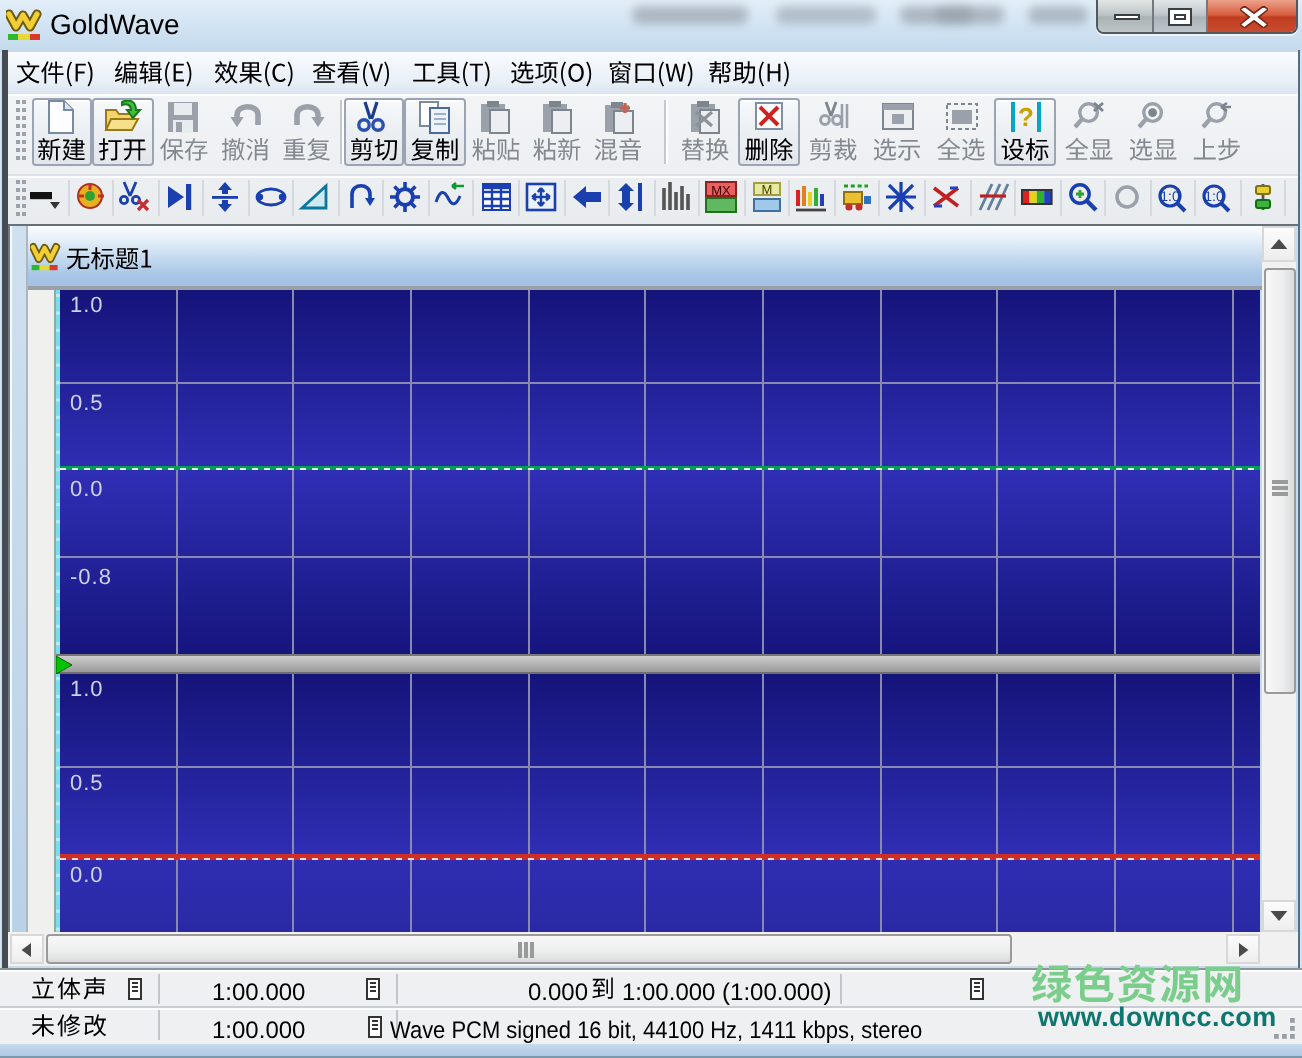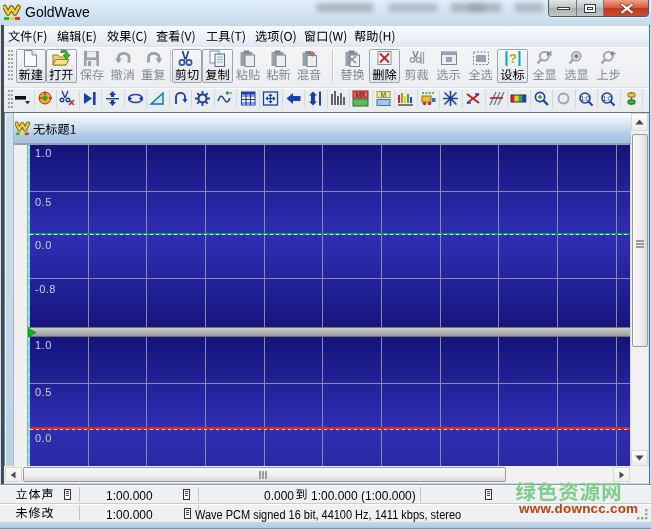--- a/index.html
+++ b/index.html
@@ -459,21 +459,21 @@
 <div class="abs" style="left:194.5px;top:507.5px;font-size:12px;color:#000;transform:scaleX(0.915);transform-origin:0 0">Wave PCM signed 16 bit, 44100 Hz, 1411 kbps, stereo</div>
 <svg class="abs" style="left:637px;top:509px" width="12" height="12" viewBox="0 0 12 12">
     <g fill="#9aa0a6">
       <rect x="8" y="8" width="2.4" height="2.4"></rect>
       <rect x="8" y="4" width="2.4" height="2.4"></rect>
       <rect x="4" y="8" width="2.4" height="2.4"></rect>
       <rect x="8" y="0" width="2.4" height="2.4"></rect>
       <rect x="0" y="8" width="2.4" height="2.4"></rect>
     </g>
   </svg>
-<div class="abs" style="left:519px;top:501px;font-size:13.5px;font-weight:bold;color:#c2410c;letter-spacing:0.2px">www.downcc.com</div>
+<div class="abs" style="left:519px;top:501px;font-size:13.5px;font-weight:bold;color:#0f766e;letter-spacing:0.2px">www.downcc.com</div>
 <svg id="cjk" width="651" height="529" viewBox="0 0 651 529" style="position:absolute;left:0;top:0;pointer-events:none">
 <path fill="#000" d="M13.2 30.8C13.5 31.4 13.9 32.2 14.1 32.7L15.1 32.3C14.9 31.8 14.5 31.1 14.1 30.5ZM8.6 32.7V33.6H10.5C11.2 35.5 12.2 37.1 13.5 38.4C12.1 39.5 10.5 40.3 8.4 40.9C8.6 41.1 8.9 41.5 9 41.8C11.1 41.1 12.7 40.2 14.1 39C15.5 40.2 17.2 41.1 19.2 41.7C19.3 41.4 19.6 41 19.8 40.8C17.8 40.4 16.2 39.5 14.8 38.3C16.1 37.1 17 35.5 17.7 33.6H19.6V32.7ZM14.1 37.7C13 36.6 12.1 35.2 11.5 33.6H16.7C16.1 35.2 15.2 36.6 14.1 37.7Z M24.1 36.6V37.5H27.6V41.8H28.5V37.5H31.8V36.6H28.5V33.9H31.3V33.1H28.5V30.7H27.6V33.1H25.9C26.1 32.5 26.2 31.9 26.3 31.3L25.5 31.2C25.2 32.8 24.7 34.3 24 35.3C24.2 35.5 24.6 35.7 24.8 35.8C25.1 35.3 25.4 34.7 25.6 33.9H27.6V36.6ZM23.5 30.6C22.8 32.4 21.7 34.3 20.6 35.5C20.7 35.7 21 36.2 21.1 36.4C21.5 36 21.9 35.5 22.2 34.9V41.8H23.1V33.5C23.6 32.7 24 31.8 24.3 30.9Z M35.3 43.2 36 42.9C34.9 41.2 34.4 39.1 34.4 37C34.4 34.9 34.9 32.9 36 31.1L35.3 30.8C34.2 32.7 33.5 34.6 33.5 37C33.5 39.4 34.2 41.4 35.3 43.2Z M37.8 40.8H38.9V36.8H42.3V35.8H38.9V32.8H42.9V31.9H37.8Z M44.5 43.2C45.6 41.4 46.3 39.4 46.3 37C46.3 34.6 45.6 32.7 44.5 30.8L43.8 31.1C44.8 32.9 45.3 34.9 45.3 37C45.3 39.1 44.8 41.2 43.8 42.9Z"></path>
 <path fill="#000" d="M57.5 40.1 57.7 41C58.7 40.6 60 40.1 61.2 39.5L61.1 38.8C59.7 39.3 58.4 39.8 57.5 40.1ZM57.7 35.6C57.9 35.6 58.2 35.5 59.5 35.3C59 36.1 58.6 36.7 58.4 36.9C58.1 37.4 57.8 37.7 57.5 37.8C57.6 38 57.8 38.4 57.8 38.6C58.1 38.4 58.4 38.3 61.1 37.7C61.1 37.5 61.1 37.2 61.1 36.9L59 37.4C59.9 36.2 60.7 34.9 61.4 33.5L60.7 33.1C60.5 33.6 60.2 34 60 34.5L58.6 34.6C59.3 33.6 60 32.2 60.5 30.9L59.6 30.6C59.2 32 58.4 33.6 58.1 34C57.9 34.5 57.7 34.7 57.5 34.8C57.6 35 57.7 35.5 57.7 35.6ZM64.6 36.5V38.3H63.6V36.5ZM65.2 36.5H66.1V38.3H65.2ZM62.9 35.8V41.7H63.6V39.1H64.6V41.4H65.2V39.1H66.1V41.4H66.7V39.1H67.6V40.9C67.6 41 67.6 41 67.5 41C67.4 41 67.2 41 66.9 41C67 41.2 67.1 41.5 67.1 41.7C67.6 41.7 67.9 41.7 68.1 41.6C68.3 41.4 68.3 41.2 68.3 40.9V35.8L67.6 35.8ZM66.7 36.5H67.6V38.3H66.7ZM64.4 30.7C64.6 31.1 64.8 31.5 64.9 31.9H62.1V34.5C62.1 36.4 61.9 39.1 60.8 41.1C61 41.1 61.4 41.4 61.5 41.6C62.7 39.6 62.9 36.7 62.9 34.7H68.2V31.9H65.9C65.7 31.5 65.5 30.9 65.2 30.5ZM62.9 32.7H67.4V34H62.9Z M75.9 31.6H79.2V32.9H75.9ZM75.1 30.9V33.6H80.1V30.9ZM70.2 36.7C70.3 36.7 70.7 36.6 71.1 36.6H72.2V38.3L69.7 38.8L69.9 39.7L72.2 39.2V41.7H73V39L74.4 38.7L74.4 37.9L73 38.2V36.6H74.1V35.7H73V33.9H72.2V35.7H71C71.3 34.9 71.7 33.9 72 32.9H74.2V32H72.2C72.3 31.6 72.4 31.1 72.5 30.7L71.6 30.6C71.5 31 71.4 31.5 71.3 32H69.8V32.9H71.1C70.9 33.8 70.6 34.7 70.5 35C70.3 35.5 70.1 35.9 69.9 35.9C70 36.2 70.1 36.6 70.2 36.7ZM79.1 35V36.1H76V35ZM74.1 39.9 74.2 40.7 79.1 40.3V41.8H80V40.2L80.9 40.2L80.9 39.4L80 39.5V35H80.8V34.3H74.4V35H75.2V39.8ZM79.1 36.8V37.8H76V36.8ZM79.1 38.5V39.5L76 39.8V38.5Z M84.3 43.2 85 42.9C83.9 41.2 83.4 39.1 83.4 37C83.4 34.9 83.9 32.9 85 31.1L84.3 30.8C83.2 32.7 82.5 34.6 82.5 37C82.5 39.4 83.2 41.4 84.3 43.2Z M86.8 40.8H92V39.8H87.9V36.6H91.3V35.6H87.9V32.8H91.9V31.9H86.8Z M93.9 43.2C95 41.4 95.7 39.4 95.7 37C95.7 34.6 95 32.7 93.9 30.8L93.2 31.1C94.3 32.9 94.8 34.9 94.8 37C94.8 39.1 94.3 41.2 93.2 42.9Z"></path>
 <path fill="#000" d="M109.1 33.5C108.7 34.4 108.1 35.4 107.4 36.1C107.6 36.2 107.9 36.5 108.1 36.7C108.7 35.9 109.4 34.8 109.9 33.7ZM111.1 33.8C111.6 34.5 112.2 35.4 112.4 36L113.2 35.5C112.9 35 112.3 34.1 111.8 33.4ZM109.5 30.8C109.8 31.3 110.2 31.9 110.3 32.3H107.7V33.2H113.3V32.3H110.5L111.2 32C111 31.6 110.6 31 110.2 30.5ZM108.7 36.4C109.2 36.9 109.7 37.4 110.2 38C109.5 39.2 108.6 40.1 107.5 40.8C107.7 41 108 41.3 108.1 41.5C109.1 40.8 110 39.8 110.7 38.7C111.3 39.4 111.7 40 112 40.5L112.7 39.9C112.4 39.4 111.8 38.6 111.2 37.9C111.5 37.2 111.8 36.4 112.1 35.6L111.2 35.5C111 36.1 110.8 36.6 110.6 37.2C110.2 36.7 109.8 36.3 109.4 35.9ZM115 33.6H117.1C116.8 35.3 116.4 36.7 115.9 37.8C115.4 36.8 115 35.7 114.7 34.5ZM114.9 30.5C114.5 32.7 113.9 34.8 112.9 36.1C113.1 36.3 113.4 36.6 113.5 36.8C113.8 36.5 114 36.1 114.2 35.7C114.5 36.8 114.9 37.8 115.3 38.7C114.6 39.7 113.7 40.5 112.4 41.1C112.6 41.3 112.9 41.6 113 41.8C114.2 41.2 115.1 40.4 115.8 39.5C116.5 40.4 117.2 41.2 118.2 41.8C118.3 41.5 118.6 41.2 118.8 41C117.8 40.5 117 39.7 116.3 38.7C117.1 37.3 117.6 35.7 117.9 33.6H118.6V32.8H115.3C115.4 32.1 115.6 31.4 115.7 30.7Z M121.1 31.1V36H124.8V37H120V37.9H124.1C123 39 121.2 40.1 119.6 40.6C119.8 40.8 120.1 41.1 120.3 41.4C121.9 40.8 123.6 39.6 124.8 38.3V41.8H125.8V38.2C127 39.5 128.8 40.7 130.4 41.3C130.5 41.1 130.8 40.7 131 40.5C129.4 40 127.7 39 126.5 37.9H130.7V37H125.8V36H129.5V31.1ZM122.1 33.9H124.8V35.2H122.1ZM125.8 33.9H128.6V35.2H125.8ZM122.1 31.9H124.8V33.2H122.1ZM125.8 31.9H128.6V33.2H125.8Z M134.3 43.2 135 42.9C133.9 41.2 133.4 39.1 133.4 37C133.4 34.9 133.9 32.9 135 31.1L134.3 30.8C133.2 32.7 132.5 34.6 132.5 37C132.5 39.4 133.2 41.4 134.3 43.2Z M140.1 41C141.3 41 142.2 40.5 142.9 39.7L142.2 39C141.7 39.6 141 40 140.2 40C138.5 40 137.4 38.6 137.4 36.3C137.4 34.1 138.5 32.7 140.2 32.7C141 32.7 141.6 33 142 33.5L142.6 32.8C142.1 32.2 141.3 31.7 140.2 31.7C137.9 31.7 136.2 33.4 136.2 36.3C136.2 39.2 137.9 41 140.1 41Z M144.5 43.2C145.6 41.4 146.3 39.4 146.3 37C146.3 34.6 145.6 32.7 144.5 30.8L143.8 31.1C144.9 32.9 145.4 34.9 145.4 37C145.4 39.1 144.9 41.2 143.8 42.9Z"></path>
 <path fill="#000" d="M159.6 38.1H164.5V39.2H159.6ZM159.6 36.5H164.5V37.5H159.6ZM158.7 35.8V39.8H165.5V35.8ZM156.9 40.6V41.4H167.3V40.6ZM161.6 30.6V32.1H156.7V32.9H160.6C159.6 34.1 157.9 35.1 156.4 35.6C156.6 35.8 156.9 36.1 157 36.4C158.7 35.7 160.5 34.4 161.6 33V35.5H162.5V33C163.6 34.4 165.5 35.6 167.2 36.3C167.3 36 167.6 35.7 167.8 35.5C166.2 35 164.6 34 163.5 32.9H167.5V32.1H162.5V30.6Z M172.3 38.2H177.6V39H172.3ZM172.3 37.5V36.7H177.6V37.5ZM172.3 39.7H177.6V40.6H172.3ZM178.3 30.6C176.3 31 172.6 31.2 169.6 31.2C169.7 31.4 169.8 31.7 169.8 32C170.9 32 172 31.9 173.2 31.9C173.1 32.2 173 32.4 172.9 32.7H169.8V33.5H172.6C172.5 33.8 172.4 34.1 172.2 34.4H168.9V35.1H171.8C171 36.4 170 37.5 168.6 38.3C168.8 38.5 169.1 38.8 169.2 39.1C170 38.6 170.7 37.9 171.4 37.2V41.8H172.3V41.3H177.6V41.8H178.5V36H172.3C172.5 35.7 172.7 35.4 172.9 35.1H179.7V34.4H173.2C173.4 34.1 173.5 33.8 173.6 33.5H179V32.7H173.9L174.2 31.8C175.9 31.7 177.6 31.6 178.9 31.3Z M183.3 43.2 184 42.9C182.9 41.2 182.4 39.1 182.4 37C182.4 34.9 182.9 32.9 184 31.1L183.3 30.8C182.2 32.7 181.5 34.6 181.5 37C181.5 39.4 182.2 41.4 183.3 43.2Z M187.4 40.8H188.7L191.5 31.9H190.4L189 36.7C188.6 37.8 188.4 38.6 188.1 39.7H188C187.7 38.6 187.5 37.8 187.2 36.7L185.7 31.9H184.5Z M192.7 43.2C193.9 41.4 194.5 39.4 194.5 37C194.5 34.6 193.9 32.7 192.7 30.8L192.1 31.1C193.1 32.9 193.6 34.9 193.6 37C193.6 39.1 193.1 41.2 192.1 42.9Z"></path>
 <path fill="#000" d="M206.6 39.9V40.8H217.6V39.9H212.6V32.9H217V31.9H207.3V32.9H211.6V39.9Z M225.6 39.8C226.9 40.4 228.4 41.2 229.2 41.8L229.9 41.1C229 40.5 227.5 39.8 226.2 39.1ZM222.2 39.2C221.4 39.8 219.9 40.7 218.7 41.1C218.9 41.3 219.2 41.6 219.4 41.8C220.6 41.3 222.1 40.5 223.1 39.7ZM220.8 31.1V38.3H218.8V39.1H229.8V38.3H228V31.1ZM221.7 38.3V37.1H227.1V38.3ZM221.7 33.7H227.1V34.7H221.7ZM221.7 32.9V31.9H227.1V32.9ZM221.7 35.4H227.1V36.4H221.7Z M233.3 43.2 234 42.9C232.9 41.2 232.4 39.1 232.4 37C232.4 34.9 232.9 32.9 234 31.1L233.3 30.8C232.2 32.7 231.5 34.6 231.5 37C231.5 39.4 232.2 41.4 233.3 43.2Z M237.6 40.8H238.7V32.8H241.5V31.9H234.9V32.8H237.6Z M243 43.2C244.2 41.4 244.8 39.4 244.8 37C244.8 34.6 244.2 32.7 243 30.8L242.3 31.1C243.4 32.9 243.9 34.9 243.9 37C243.9 39.1 243.4 41.2 242.3 42.9Z"></path>
 <path fill="#000" d="M255.7 31.5C256.5 32.1 257.3 32.9 257.6 33.5L258.4 32.9C258 32.4 257.2 31.5 256.4 31ZM260.4 30.9C260.1 32 259.6 33.1 259 33.8C259.2 33.9 259.6 34.2 259.8 34.3C260 33.9 260.3 33.5 260.6 33H262.4V34.8H258.9V35.6H261.1C260.9 37.2 260.4 38.4 258.6 39C258.8 39.2 259 39.6 259.1 39.8C261.2 39 261.8 37.6 262 35.6H263.3V38.5C263.3 39.4 263.5 39.7 264.4 39.7C264.6 39.7 265.4 39.7 265.6 39.7C266.4 39.7 266.6 39.3 266.7 37.7C266.4 37.7 266.1 37.5 265.9 37.4C265.9 38.6 265.8 38.8 265.5 38.8C265.3 38.8 264.7 38.8 264.5 38.8C264.2 38.8 264.2 38.8 264.2 38.5V35.6H266.6V34.8H263.3V33H266.1V32.2H263.3V30.6H262.4V32.2H260.9C261.1 31.9 261.2 31.5 261.3 31.1ZM258.1 35.2H255.7V36.1H257.2V39.8C256.7 40 256.1 40.5 255.5 41L256.2 41.8C256.9 41 257.5 40.4 258 40.4C258.2 40.4 258.6 40.7 259.1 41C259.9 41.5 260.9 41.6 262.3 41.6C263.5 41.6 265.6 41.6 266.5 41.5C266.5 41.2 266.7 40.8 266.8 40.6C265.6 40.7 263.7 40.8 262.3 40.8C261 40.8 260 40.7 259.3 40.2C258.7 39.9 258.4 39.6 258.1 39.6Z M274.7 34.7V37.3C274.7 38.6 274.4 40.1 271.1 41C271.3 41.2 271.6 41.5 271.7 41.7C275.1 40.7 275.7 38.9 275.7 37.3V34.7ZM275.6 39.7C276.5 40.3 277.7 41.2 278.3 41.8L278.9 41.1C278.3 40.5 277.1 39.7 276.2 39.1ZM267.6 38.6 267.8 39.5C268.9 39.1 270.4 38.6 271.8 38.1L271.7 37.3L270.2 37.8V32.9H271.6V32H267.8V32.9H269.3V38.1ZM272.3 33.2V38.9H273.2V34H277.2V38.9H278.1V33.2H275.2C275.4 32.8 275.6 32.4 275.8 31.9H278.9V31.1H271.8V31.9H274.7C274.6 32.3 274.4 32.8 274.3 33.2Z M282.3 43.2 283 42.9C281.9 41.2 281.4 39.1 281.4 37C281.4 34.9 281.9 32.9 283 31.1L282.3 30.8C281.2 32.7 280.5 34.6 280.5 37C280.5 39.4 281.2 41.4 282.3 43.2Z M288 41C290.3 41 291.9 39.2 291.9 36.3C291.9 33.4 290.3 31.7 288 31.7C285.8 31.7 284.2 33.4 284.2 36.3C284.2 39.2 285.8 41 288 41ZM288 40C286.4 40 285.4 38.5 285.4 36.3C285.4 34.1 286.4 32.7 288 32.7C289.7 32.7 290.7 34.1 290.7 36.3C290.7 38.5 289.7 40 288 40Z M293.8 43.2C294.9 41.4 295.6 39.4 295.6 37C295.6 34.6 294.9 32.7 293.8 30.8L293.1 31.1C294.1 32.9 294.7 34.9 294.7 37C294.7 39.1 294.1 41.2 293.1 42.9Z"></path>
 <path fill="#000" d="M308.5 32.6C307.6 33.3 306.2 34 305 34.3L305.5 35C306.8 34.6 308.2 33.9 309.2 33ZM311 33.1C312.3 33.6 313.9 34.5 314.7 35.1L315.3 34.5C314.4 33.9 312.8 33.1 311.6 32.6ZM309.3 33.8C309.1 34.2 308.8 34.7 308.5 35.1H306V41.8H306.9V41.3H313.4V41.7H314.3V35.1H309.4C309.7 34.7 310 34.4 310.2 34ZM306.9 40.6V35.7H313.4V40.6ZM308.5 38.1C308.9 38.3 309.5 38.6 310 38.8C309.2 39.3 308.3 39.6 307.4 39.8C307.5 40 307.7 40.2 307.8 40.4C308.8 40.1 309.8 39.8 310.7 39.2C311.3 39.5 311.9 39.9 312.2 40.2L312.7 39.7C312.3 39.4 311.8 39.1 311.2 38.7C311.8 38.3 312.3 37.7 312.6 36.9L312.1 36.7L312 36.7H309.2C309.3 36.5 309.4 36.3 309.5 36.1L308.8 36C308.6 36.6 308.1 37.3 307.3 37.8C307.5 37.9 307.8 38.1 307.9 38.3C308.2 38 308.6 37.6 308.8 37.3H311.6C311.3 37.7 311 38.1 310.6 38.4C310 38.1 309.4 37.9 308.9 37.7ZM309.2 30.7C309.3 31 309.5 31.3 309.6 31.6H304.9V33.5H305.9V32.3H314.3V33.5H315.2V31.6H310.7C310.6 31.2 310.3 30.8 310.1 30.5Z M317.7 31.8V41.5H318.7V40.4H325.9V41.4H326.9V31.8ZM318.7 39.5V32.7H325.9V39.5Z M331.3 43.2 332 42.9C330.9 41.2 330.4 39.1 330.4 37C330.4 34.9 330.9 32.9 332 31.1L331.3 30.8C330.2 32.7 329.5 34.6 329.5 37C329.5 39.4 330.2 41.4 331.3 43.2Z M334.7 40.8H336.1L337.4 35.4C337.6 34.7 337.7 34.1 337.9 33.4H337.9C338.1 34.1 338.2 34.7 338.3 35.4L339.7 40.8H341.1L342.9 31.9H341.8L340.9 36.7C340.7 37.7 340.5 38.7 340.4 39.6H340.3C340.1 38.7 339.9 37.7 339.7 36.7L338.4 31.9H337.4L336.2 36.7C335.9 37.7 335.7 38.7 335.5 39.6H335.5C335.3 38.7 335.1 37.7 334.9 36.7L334 31.9H332.8Z M344.4 43.2C345.6 41.4 346.2 39.4 346.2 37C346.2 34.6 345.6 32.7 344.4 30.8L343.7 31.1C344.8 32.9 345.3 34.9 345.3 37C345.3 39.1 344.8 41.2 343.7 42.9Z"></path>
 <path fill="#000" d="M357.3 30.6V31.5H354.8V32.3H357.3V33.2H355.1V33.9H357.3V34.2C357.3 34.4 357.3 34.6 357.2 34.8H354.6V35.6H356.9C356.5 36.1 355.9 36.7 354.8 37C355 37.2 355.3 37.5 355.5 37.7C356.8 37.1 357.6 36.3 357.9 35.6H360.6V34.8H358.2C358.2 34.6 358.3 34.4 358.3 34.2V33.9H360.3V33.2H358.3V32.3H360.5V31.5H358.3V30.6ZM361.1 31.1V37.1H362V31.9H364.1C363.8 32.4 363.4 33 363 33.5C364 34.1 364.4 34.7 364.4 35.1C364.4 35.4 364.3 35.5 364.1 35.6C364 35.7 363.8 35.7 363.6 35.7C363.3 35.8 362.8 35.7 362.3 35.7C362.4 35.9 362.6 36.2 362.6 36.5C363.1 36.5 363.6 36.5 364 36.5C364.2 36.4 364.5 36.4 364.7 36.3C365.1 36.1 365.3 35.7 365.3 35.2C365.3 34.6 365 34 363.9 33.4C364.4 32.8 365 32 365.4 31.4L364.8 31L364.7 31.1ZM355.8 37.6V41.1H356.8V38.4H359.6V41.8H360.5V38.4H363.6V40.1C363.6 40.3 363.6 40.3 363.4 40.3C363.2 40.3 362.5 40.3 361.7 40.3C361.8 40.5 361.9 40.8 362 41.1C363 41.1 363.7 41.1 364.1 41C364.4 40.8 364.6 40.6 364.6 40.1V37.6H360.5V36.6H359.6V37.6Z M373.9 30.6C373.9 31.5 373.9 32.4 373.9 33.3H371.9V34.2H373.9C373.7 37.1 373.1 39.7 370.7 41.1C370.9 41.3 371.3 41.6 371.4 41.8C373.9 40.2 374.6 37.4 374.7 34.2H376.6C376.5 38.7 376.4 40.3 376.1 40.7C376 40.8 375.9 40.8 375.6 40.8C375.4 40.8 374.7 40.8 374 40.8C374.2 41 374.3 41.4 374.3 41.7C375 41.7 375.6 41.7 376 41.7C376.4 41.6 376.7 41.5 376.9 41.2C377.3 40.7 377.4 38.9 377.5 33.8C377.5 33.7 377.5 33.3 377.5 33.3H374.8C374.8 32.4 374.8 31.5 374.8 30.6ZM366.6 39.6 366.8 40.6C368.2 40.2 370.3 39.8 372.2 39.3L372.2 38.5L371.5 38.6V31.1H367.5V39.5ZM368.3 39.3V37.2H370.6V38.8ZM368.3 34.6H370.6V36.4H368.3ZM368.3 33.8V32H370.6V33.8Z M381.3 43.2 382 42.9C380.9 41.2 380.4 39.1 380.4 37C380.4 34.9 380.9 32.9 382 31.1L381.3 30.8C380.2 32.7 379.5 34.6 379.5 37C379.5 39.4 380.2 41.4 381.3 43.2Z M383.8 40.8H384.9V36.6H389.1V40.8H390.2V31.9H389.1V35.6H384.9V31.9H383.8Z M392.6 43.2C393.7 41.4 394.4 39.4 394.4 37C394.4 34.6 393.7 32.7 392.6 30.8L391.9 31.1C393 32.9 393.5 34.9 393.5 37C393.5 39.1 393 41.2 391.9 42.9Z"></path>
 <path fill="#000" d="M22.9 76.7C23.3 77.3 23.7 78.1 23.9 78.7L24.6 78.3C24.4 77.8 24 77 23.6 76.4ZM20.2 76.4C20 77.2 19.6 77.9 19.1 78.5C19.2 78.6 19.6 78.8 19.7 78.9C20.2 78.4 20.7 77.5 20.9 76.6ZM25.3 70.2V74.4C25.3 76 25.2 78.1 24.2 79.6C24.4 79.7 24.7 80 24.9 80.2C26 78.6 26.2 76.2 26.2 74.4V74H28V80.2H28.9V74H30.2V73.2H26.2V70.8C27.4 70.6 28.8 70.3 29.9 69.9L29.1 69.3C28.2 69.6 26.7 70 25.3 70.2ZM21.2 69.2C21.4 69.6 21.6 70 21.7 70.3H19.3V71.1H24.7V70.3H22.6C22.5 69.9 22.2 69.4 22 69ZM23.1 71.2C23 71.7 22.7 72.6 22.5 73.1H19.1V73.9H21.6V75.2H19.2V76H21.6V79.1C21.6 79.2 21.6 79.2 21.5 79.2C21.3 79.3 21 79.3 20.5 79.2C20.6 79.5 20.8 79.8 20.8 80C21.4 80 21.8 80 22.1 79.9C22.4 79.7 22.5 79.5 22.5 79.1V76H24.7V75.2H22.5V73.9H24.9V73.1H23.3C23.6 72.6 23.8 71.9 24 71.3ZM20.1 71.4C20.3 71.9 20.5 72.6 20.6 73.1L21.4 72.9C21.3 72.4 21.1 71.7 20.8 71.2Z M35.6 70.1V70.8H37.8V71.7H34.8V72.5H37.8V73.4H35.5V74.2H37.8V75.1H35.4V75.8H37.8V76.8H34.9V77.5H37.8V78.7H38.7V77.5H42.2V76.8H38.7V75.8H41.7V75.1H38.7V74.2H41.4V72.5H42.3V71.7H41.4V70.1H38.7V69.1H37.8V70.1ZM38.7 72.5H40.6V73.4H38.7ZM38.7 71.7V70.8H40.6V71.7ZM31.9 74.5C31.9 74.4 32.2 74.2 32.4 74.1H33.9C33.8 75.2 33.5 76.1 33.2 76.9C32.9 76.5 32.6 75.8 32.4 75.1L31.7 75.4C32 76.4 32.4 77.1 32.8 77.8C32.4 78.6 31.8 79.2 31.2 79.7C31.4 79.8 31.7 80.1 31.9 80.3C32.5 79.8 33 79.2 33.4 78.4C34.7 79.7 36.5 80 38.7 80H42.1C42.2 79.7 42.4 79.3 42.5 79.1C41.9 79.1 39.2 79.1 38.7 79.1C36.7 79.1 35 78.9 33.8 77.7C34.3 76.6 34.6 75.1 34.8 73.4L34.3 73.3L34.1 73.3H33.1C33.7 72.4 34.3 71.2 34.9 70.1L34.3 69.7L34 69.8H31.5V70.6H33.6C33.2 71.7 32.5 72.7 32.3 73C32.1 73.4 31.8 73.7 31.6 73.8C31.7 73.9 31.9 74.3 31.9 74.5Z"></path>

